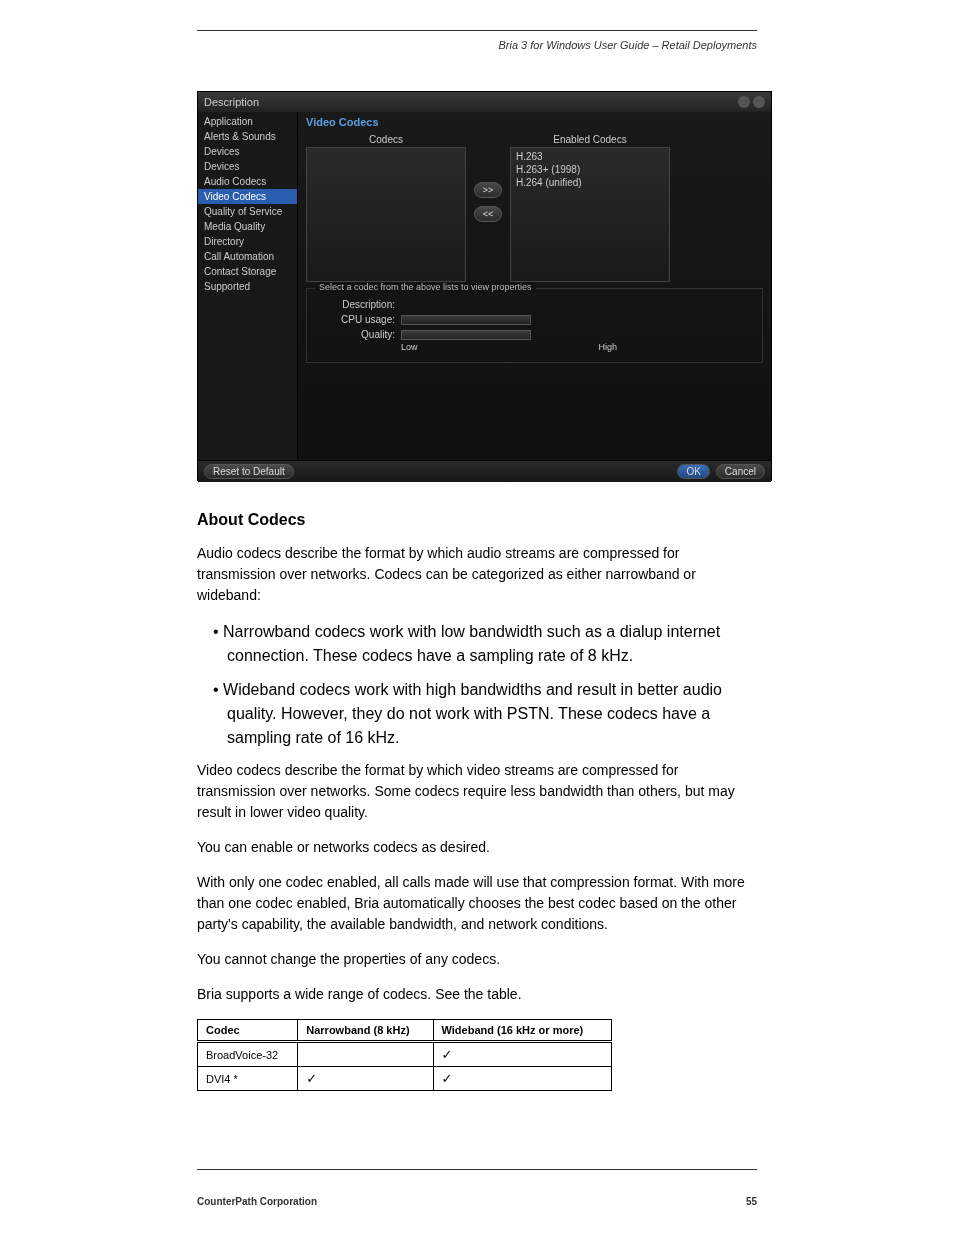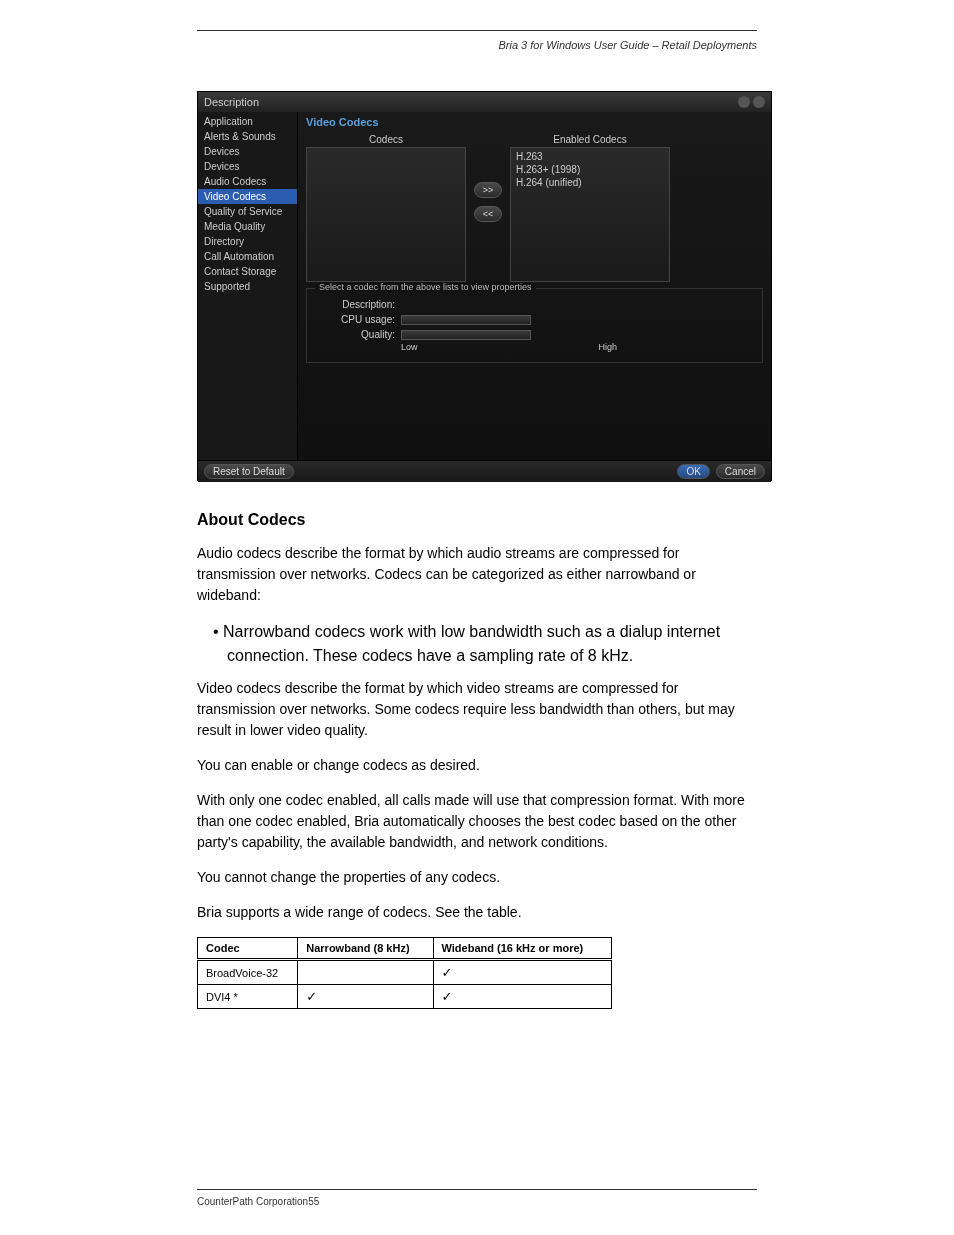--- a/index.html
+++ b/index.html
@@ -75,22 +75,22 @@
 .bullet::before { content: "• "; }
 .heading3 { font-size: 13px; font-weight: bold; margin: 20px 0 12px 0; }
 
 table.codec-table { border-collapse: collapse; width: 415px; font-size: 11px; }
 table.codec-table th, table.codec-table td { border: 1px solid #000; padding: 4px 8px; text-align: left; vertical-align: middle; height: 22px; }
 table.codec-table th { font-weight: bold; border-bottom: 3px double #000; }
 .tick { font-size: 13px; }
 
 .page-footer {
   position: absolute; left: 100px; right: 100px; bottom: 28px;
-  border-top: 1px solid #333; padding-top: 6px; font-size: 10px; color: #333;
-  display: flex; 
+  border-top: 1px solid #333; padding-top: 26px; font-size: 10px; color: #333;
+  display: flex; justify-content: space-between; font-weight: bold;
 }
 </style>
 </head>
 <body>
 
 <div class="page">
   <div class="header-line"></div>
   <div class="header-text">Bria 3 for Windows User Guide – Retail Deployments</div>
 
   <div class="screenshot">
@@ -166,22 +166,23 @@
       <div class="right-btns">
         <button class="dlg-btn primary">OK</button>
         <button class="dlg-btn">Cancel</button>
       </div>
     </div>
   </div>
 
   <div class="heading2">About Codecs</div>
   <div class="para">Audio codecs describe the format by which audio streams are compressed for transmission over networks. Codecs can be categorized as either narrowband or wideband:</div>
   <div class="bullet">Narrowband codecs work with low bandwidth such as a dialup internet connection. These codecs have a sampling rate of 8 kHz.</div>
+  <div class="bullet">Wideband codecs work with high bandwidths and result in better audio quality. However, they do not work with PSTN. These codecs have a sampling rate of 16 kHz.</div>
   <div class="para">Video codecs describe the format by which video streams are compressed for transmission over networks. Some codecs require less bandwidth than others, but may result in lower video quality.</div>
-  <div class="para">You can enable or change codecs as desired.</div>
+  <div class="para">You can enable or networks codecs as desired.</div>
   <div class="para">With only one codec enabled, all calls made will use that compression format. With more than one codec enabled, Bria automatically chooses the best codec based on the other party's capability, the available bandwidth, and network conditions.</div>
   <div class="para">You cannot change the properties of any codecs.</div>
 
   <div class="para">Bria supports a wide range of codecs. See the table.</div>
 
   <table class="codec-table">
     <thead>
         <tr id="tbl-head">
           <th>Codec</th>
           <th>Narrowband (8 kHz)</th>

